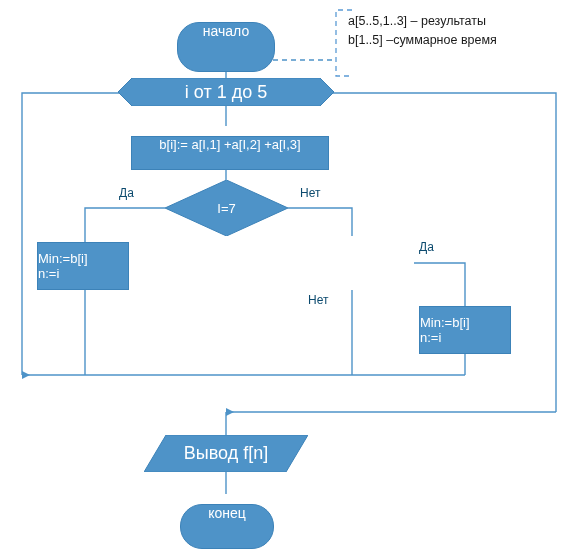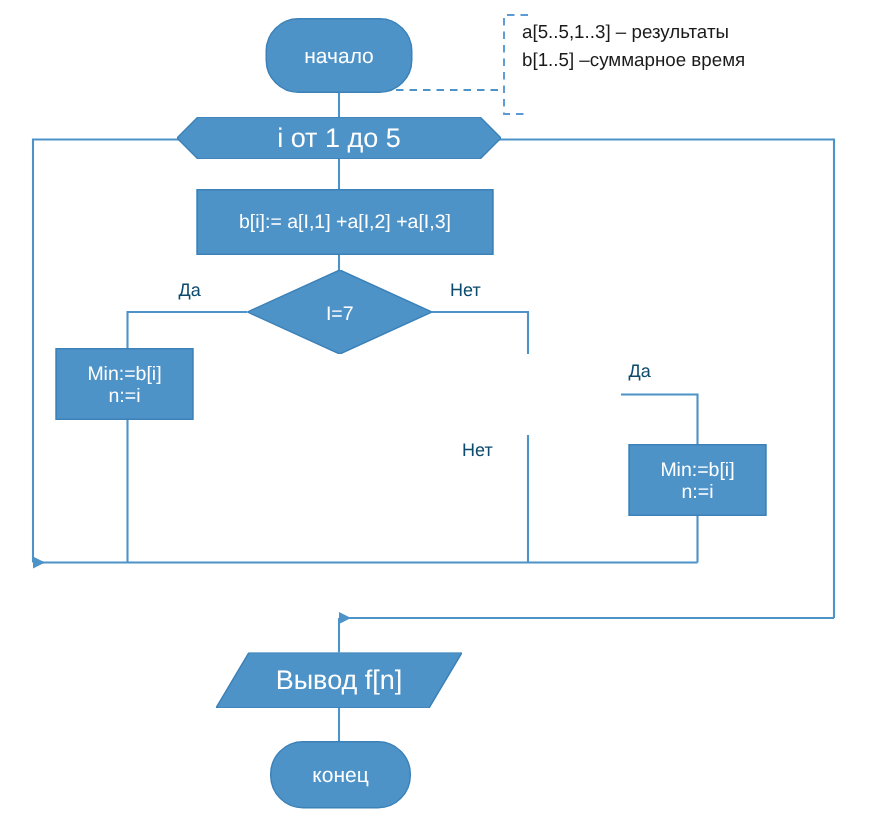--- a/index.html
+++ b/index.html
@@ -5,22 +5,22 @@
   html,body{margin:0;padding:0;background:#ffffff;}
   body{
     width:580px;height:550px;
     font-family:"Liberation Sans","DejaVu Sans",sans-serif;
     -webkit-font-smoothing:antialiased;
   }
   #canvas{position:relative;width:580px;height:550px;overflow:hidden;background:#fff;}
   #wires{position:absolute;left:0;top:0;width:580px;height:550px;}
 
   .node{position:absolute;box-sizing:border-box;
-        display:flex;align-items:center;justify-content:center;
-        text-align:center;color:#ffffff;line-height:1.18;}
+        display:flex;align-items:flex-start;justify-content:center;
+        text-align:center;color:#ffffff;line-height:1.18;margin-top:10px;}
 
   
   .terminal{background:#4E93C8;border:1px solid #3C82B8;border-radius:22px;
             font-size:14px;}
 
   
   .process{background:#4E93C8;border:1px solid #3C82B8;font-size:13px;}
 
   
   .hexwrap{position:absolute;}
@@ -102,21 +102,21 @@
     <span>начало</span>
   </div>
 
   <div class="hexwrap" style="left:118px;top:78px;width:216px;height:28px;">
     <svg width="216" height="28" viewBox="0 0 216 28">
       <polygon points="14,0 202,0 216,14 202,28 14,28 0,14" fill="#4E93C8" stroke="#3C82B8" stroke-width="1"></polygon>
     </svg>
     <span class="hexlabel">i  от  1 до 5</span>
   </div>
 
-  <div class="node process" style="left:131px;top:126px;width:198px;height:44px;">
+  <div class="node process" style="left:131px;top:126px;width:198px;height:34px;">
     <span>b[i]:= a[I,1] +a[I,2] +a[I,3]</span>
   </div>
 
   <div class="diamondwrap" style="left:165px;top:180px;width:123px;height:56px;">
     <svg width="123" height="56" viewBox="0 0 123 56">
       <polygon points="61.5,0 123,28 61.5,56 0,28" fill="#4E93C8" stroke="#3C82B8" stroke-width="1"></polygon>
     </svg>
     <span class="dlabel">I=7</span>
   </div>
 

